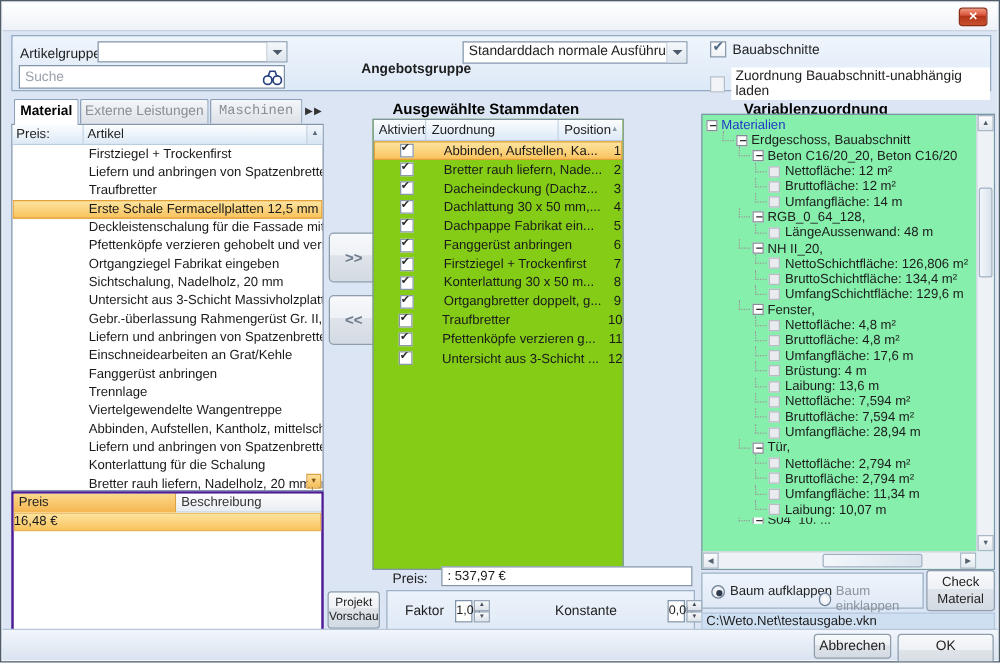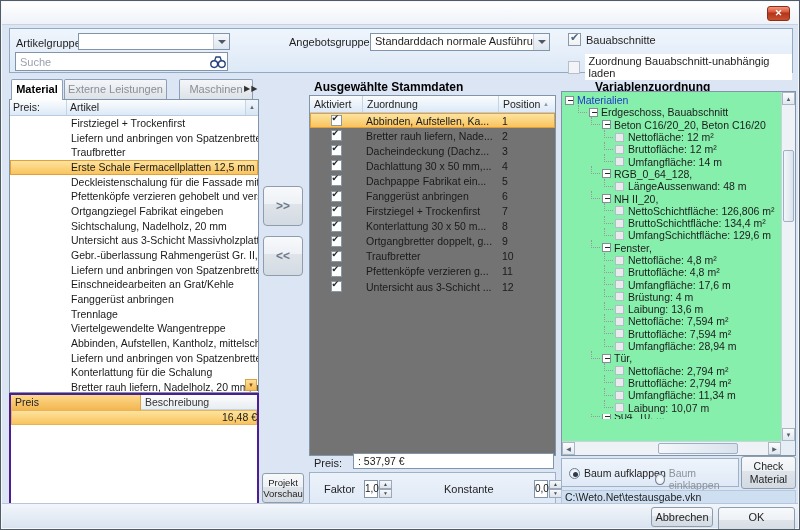--- a/index.html
+++ b/index.html
@@ -68,34 +68,34 @@
   
   .preispanel { position:absolute; left:8px; top:392px; width:250px; height:124px;
                 background:#fff; border:2px solid #4c1d95; }
   .pp-head { display:flex; height:15px; }
   .pp-preis { width:130px; background:linear-gradient(#fcd98b,#f4b650); font-size:10.5px;
               padding:1px 0 0 4px; color:#222; border-right:1px solid #d9a243; }
   .pp-beschr { flex:1; background:linear-gradient(#fdfdfd,#e8edf2); font-size:10.5px;
                padding:1px 0 0 4px; color:#333; border-bottom:1px solid #c9d3de; }
   .pp-val { height:15px; background:linear-gradient(#fde6a4,#f9c159);
             box-shadow:inset 0 0 0 1px #e8b45a; font-size:10.5px; line-height:15px;
-            text-align:right; color:#1a1a1a; }
+            text-align:left; color:#1a1a1a; }
 
   
   .btn { background:linear-gradient(#f7f9fb 0%,#eef1f5 45%,#dfe4ea 46%,#d3dae2 100%);
          border:1px solid #8e9dac; border-radius:3px; color:#222; text-align:center; }
   .xfer { position:absolute; left:262px; width:40px; height:40px; font-size:12px;
           font-weight:bold; color:#6e7a8a; line-height:38px; border-radius:4px; }
   .projekt { position:absolute; left:261px; top:472px; width:42px; height:30px;
              font-size:9.5px; line-height:11px; padding-top:3px; }
 
   
   .mid-title { position:absolute; left:313px; top:79px; font-size:12px; font-weight:bold; color:#000; }
-  .gridpanel { position:absolute; left:308px; top:94px; width:247px; height:361px;
-               background:#737373; border:1px solid #8094aa; overflow:hidden; }
+  .gridpanel { position:absolute; left:297px; top:94px; width:201px; height:361px;
+               background:#84cc16; border:1px solid #8094aa; overflow:hidden; }
   .ghead { display:flex; height:17px; background:linear-gradient(#fbfdfe,#dce9f7);
            border-bottom:1px solid #b9cbdf; }
   .gh1 { width:52px; font-size:10.5px; padding:2px 0 0 4px; color:#222; }
   .gh2 { width:136px; font-size:10.5px; padding:2px 0 0 4px; color:#222;
          border-left:1px solid #c3d4e5; }
   .gh3 { flex:1; font-size:10.5px; padding:2px 0 13px 4px; color:#222;
          border-left:1px solid #c3d4e5; }
   .gh-sort { width:12px; font-size:6px; color:#8d9aa9; line-height:16px; }
   .grow { display:flex; height:15.1px; align-items:center; }
   .grow.sel { background:linear-gradient(#fde6a4,#f9c159); box-shadow:inset 0 0 0 1px #e3a039; }
@@ -190,21 +190,21 @@
           <span class="tri-down"></span>
         </div>
     </div>
     <input class="textinput" style="left: 5px; top: 23px; width: 213px; height: 19px;" placeholder="Suche">
     <svg class="search-ico" style="left:200px;top:26px;" viewBox="0 0 16 13">
       <circle cx="4.2" cy="8.6" r="3.4" fill="none" stroke="#27427e" stroke-width="1.4"></circle>
       <circle cx="11.8" cy="8.6" r="3.4" fill="none" stroke="#27427e" stroke-width="1.4"></circle>
       <path d="M4.5 5.5 L6 1.5 H10 L11.5 5.5" fill="none" stroke="#27427e" stroke-width="1.3"></path>
     </svg>
 
-    <span class="lbl" style="left:279px;top:7px;">Angebotsgruppe</span>
+    <span class="lbl" style="left:279px;top:20px;font-weight:bold;">Angebotsgruppe</span>
     <span class="tri-down" style="left:363px;top:14px;position:absolute;margin:0;"></span>
     <div class="combo" style="left:360px;top:4px;width:180px;height:18px;">
       <div class="val">Standarddach normale Ausführung</div>
       <div class="arrowbox">
           <span class="tri-down"></span>
         </div>
     </div>
 
     <div class="chk" style="left:558px;top:4px;">
       <span class="box">
@@ -213,21 +213,21 @@
       <span class="text">Bauabschnitte</span>
     </div>
     <div class="chk disabled hl" style="left:558px;top:25px;">
       <span class="box"></span>
       <span class="text">Zuordnung Bauabschnitt-unabhängig laden</span>
     </div>
   </div>
 
   <div class="tab active" style="left:10px;width:52px;">Material</div>
   <div class="tab" style="left:63px;width:103px;">Externe Leistungen</div>
-  <div class="tab" style="left:178px;width:74px;">Maschinen</div>
+  <div class="tab" style="left:167px;width:74px;font-family:Liberation Mono, monospace;">Maschinen</div>
   <div class="tab-overflow">▶▶</div>
 
   <div class="listpanel">
     <div class="list-header">
       <div class="lh-nummer">Preis:</div>
       <div class="lh-artikel">Artikel</div>
       <div class="lh-sb">▲</div>
     </div>
     <div>
         <div class="lrow">Firstziegel + Trockenfirst</div>

